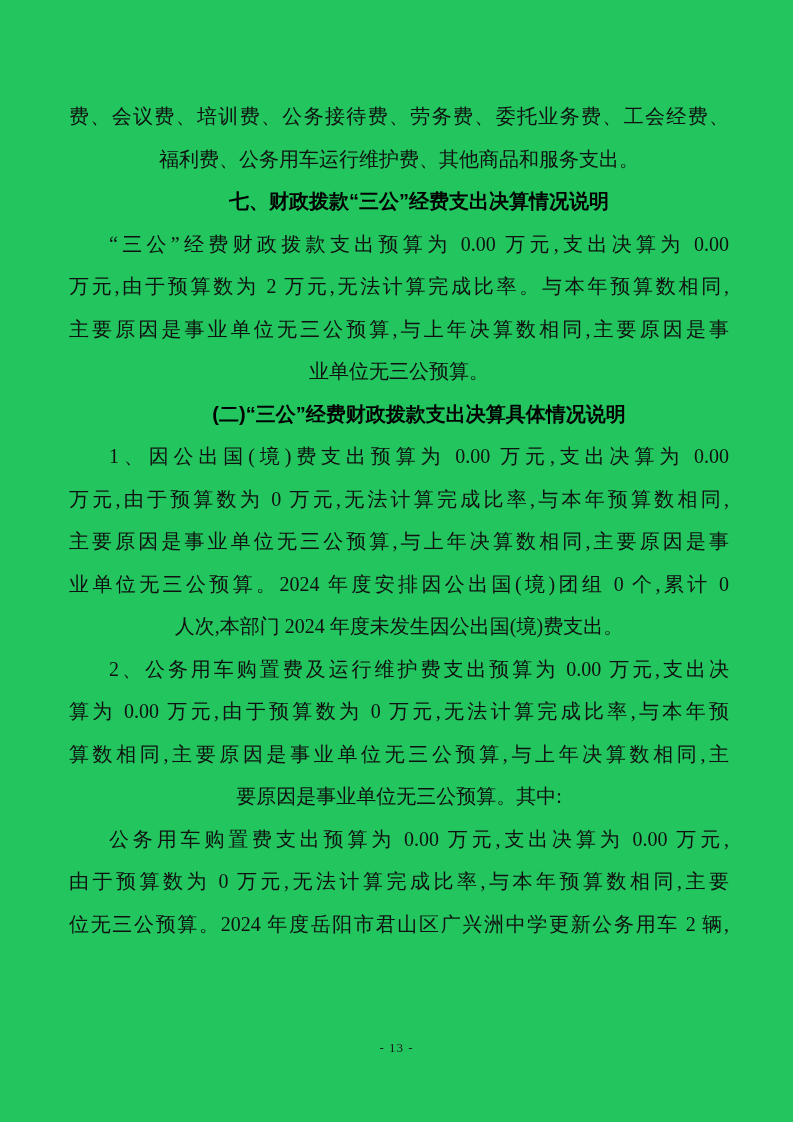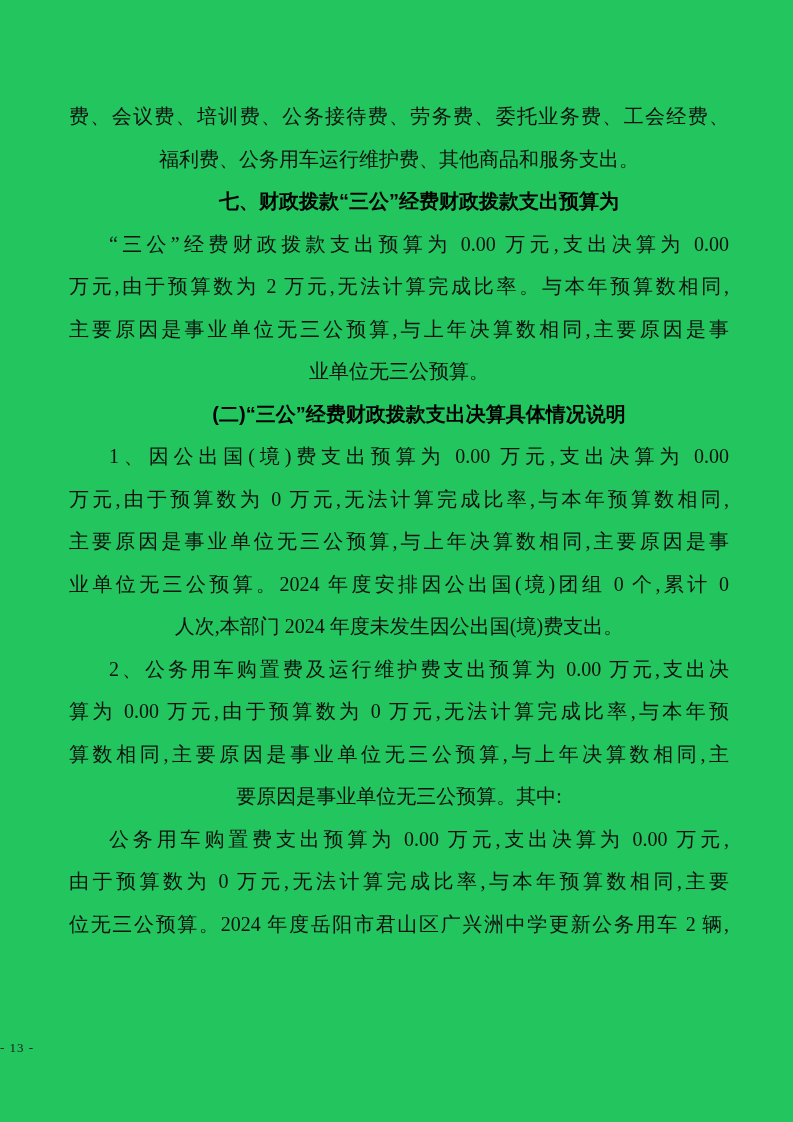--- a/index.html
+++ b/index.html
@@ -41,37 +41,37 @@
   .ln.b {
     font-family: "Liberation Sans", "DejaVu Sans", sans-serif;
     font-weight: 700;
     color: #000000;
   }
   .footer {
     position: absolute;
     left: 0;
     right: 0;
     top: 1040px;
-    text-align: left;
+    text-align: center;
     font-family: "Liberation Serif", "DejaVu Serif", serif;
     font-size: 13px;
     letter-spacing: 1px;
     color: #1a1a1a;
   }
 </style>
 </head>
 <body>
 
 <div class="page">
   <div class="content">
 
     <div class="ln j">费、会议费、培训费、公务接待费、劳务费、委托业务费、工会经费、</div>
     <div class="ln">福利费、公务用车运行维护费、其他商品和服务支出。</div>
 
-    <div class="ln b ind">七、财政拨款“三公”经费财政拨款支出预算为</div>
+    <div class="ln b ind">七、财政拨款“三公”经费支出决算情况说明</div>
 
 
     <div class="ln ind j">“三公”经费财政拨款支出预算为 0.00 万元,支出决算为 0.00</div>
     <div class="ln j">万元,由于预算数为 2 万元,无法计算完成比率。与本年预算数相同,</div>
     <div class="ln j">主要原因是事业单位无三公预算,与上年决算数相同,主要原因是事</div>
     <div class="ln">业单位无三公预算。</div>
 
     <div class="ln b ind">(二)“三公”经费财政拨款支出决算具体情况说明</div>
 
     <div class="ln ind j">1、因公出国(境)费支出预算为 0.00 万元,支出决算为 0.00</div>

